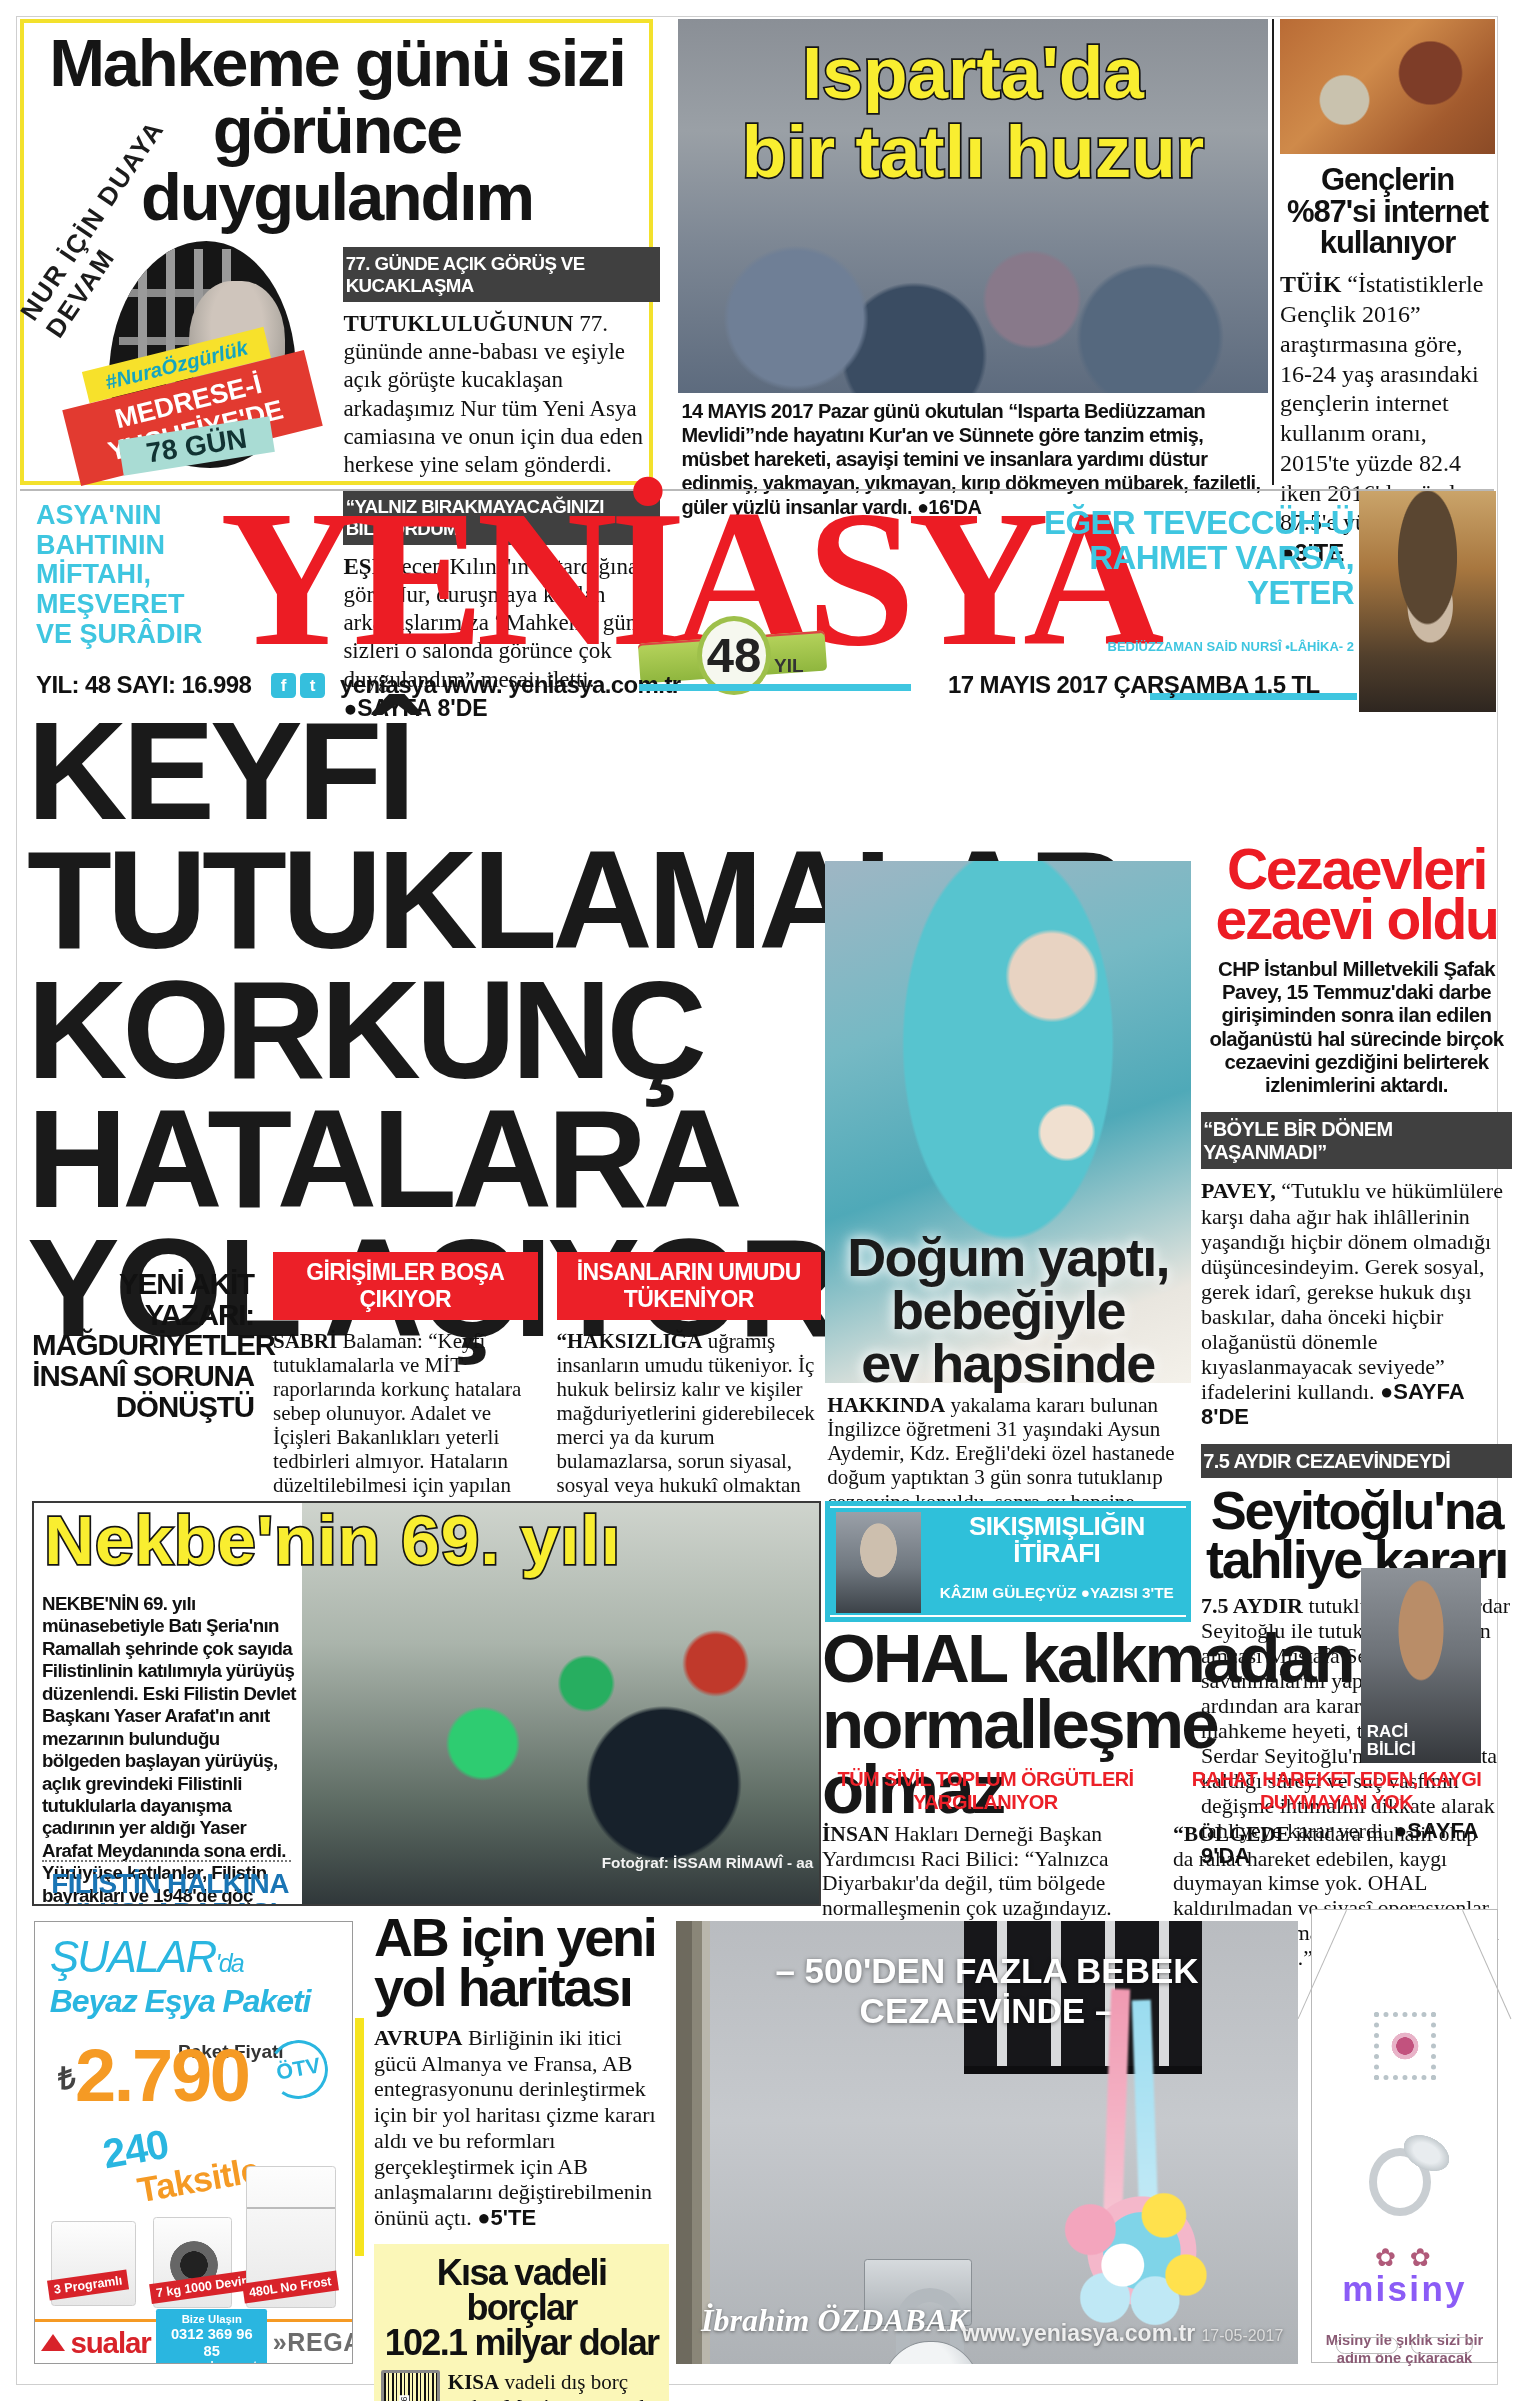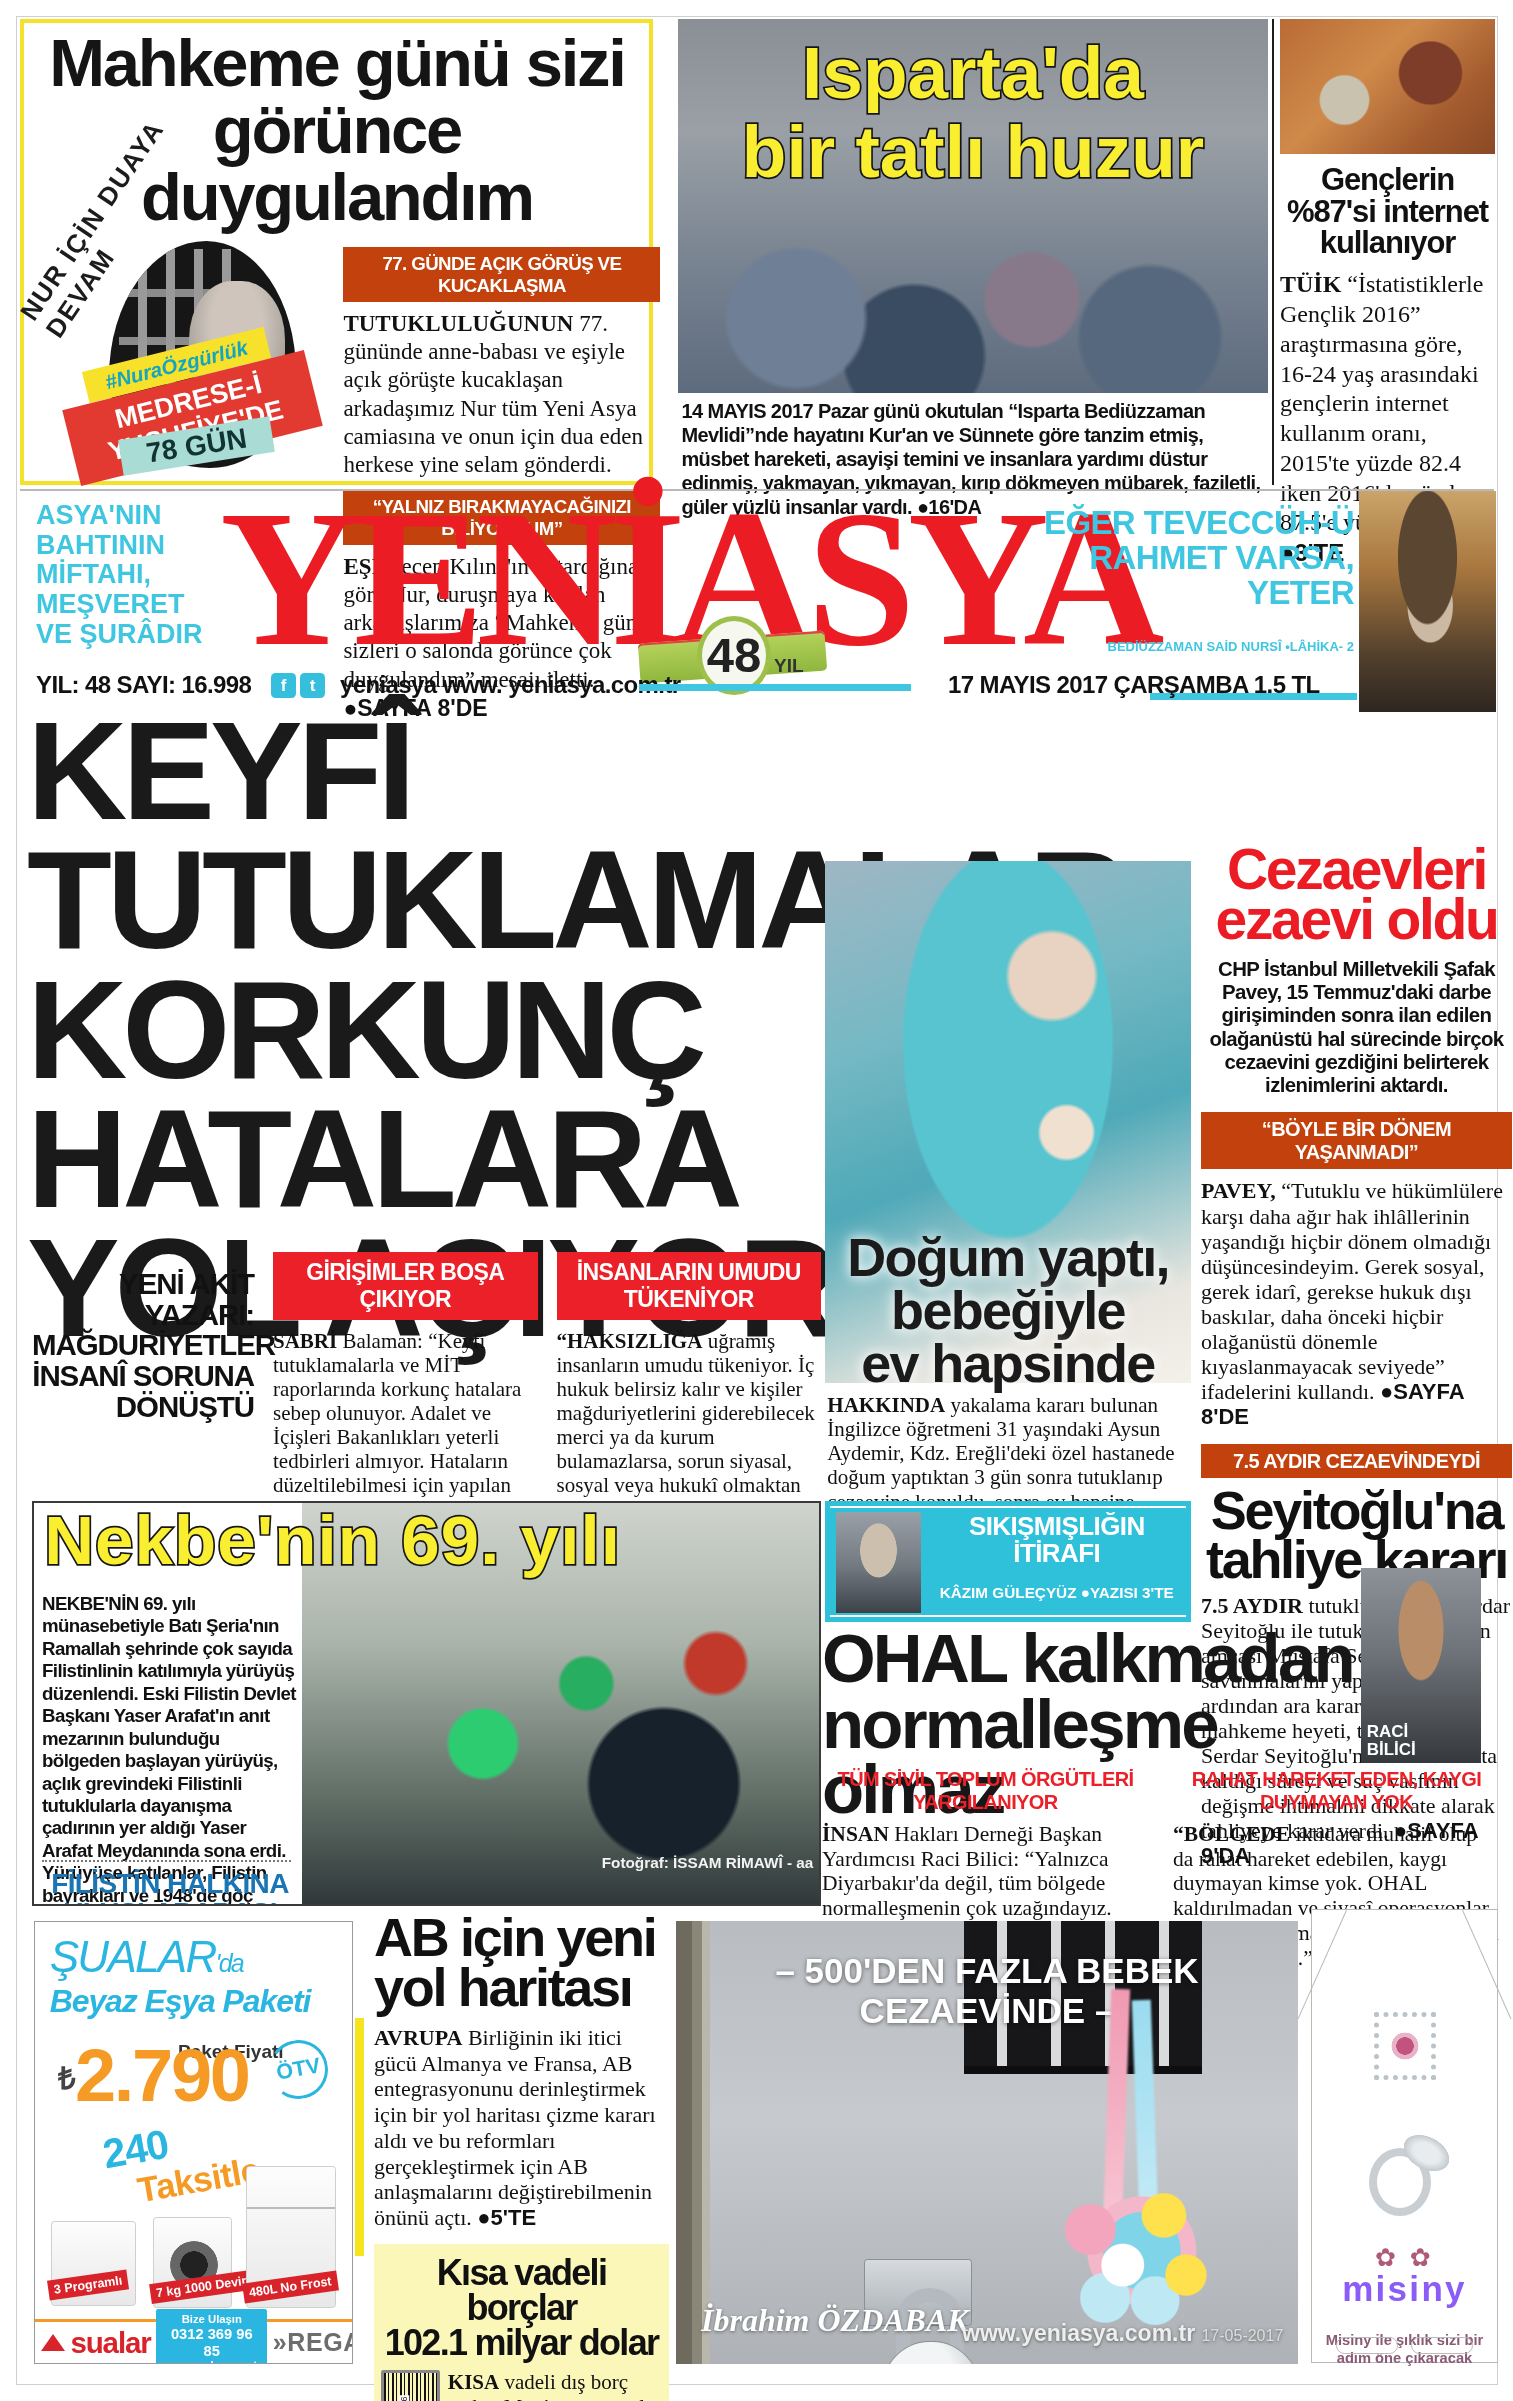--- a/index.html
+++ b/index.html
@@ -28,21 +28,21 @@
      font-weight:800; font-size:26px; letter-spacing:1.7px; color:#1c1c1c; }
   .ribbon-y { position:absolute; left:48px; top:108px; width:187px; height:32px; background:#f7e12b;
      transform:rotate(-14deg); text-align:center; line-height:32px; font-weight:800; font-style:italic;
      font-size:20.4px; color:#15a5c0; }
   .ribbon-r { position:absolute; left:33px; top:138px; width:249px; height:78px; background:#e23a30;
      transform:rotate(-14deg); text-align:center; font-weight:800; font-size:27px; line-height:1.1;
      color:#fff; padding-top:8px; }
   .ribbon-t { position:absolute; left:85px; top:187px; width:153px; height:36px; background:#a9dcd4;
      transform:rotate(-9deg); text-align:center; line-height:36px; font-weight:800; font-size:28px; color:#133; }
   .mah-right { position:absolute; left:319px; top:224px; width:317px; }
-  .blackbar { background:#c2410c; color:#fff; font-weight:800; font-size:18.7px; text-align:center;
+  .blackbar { background:#404040; color:#fff; font-weight:800; font-size:18.7px; text-align:left;
      padding:5.7px 2.3px; letter-spacing:-0.6px; }
   .mah-p { font-size:23px; line-height:1.22; margin:8px 0 11.3px 0; }
 
   .isparta { left:678px; top:19px; width:590px; height:466px; }
   .isparta-photo { position:absolute; inset:0 0 92px 0; background:
      radial-gradient(circle at 20% 80%, #6f7f96 0 12%, transparent 13%),
      radial-gradient(circle at 60% 75%, #88798a 0 10%, transparent 11%),
      radial-gradient(circle at 80% 85%, #55687e 0 12%, transparent 13%),
      radial-gradient(circle at 40% 90%, #3a4c62 0 14%, transparent 15%),
      linear-gradient(180deg, #8a8f96 0%, #9aa0a6 30%, #7d8794 60%, #5d6b7e 100%); }

